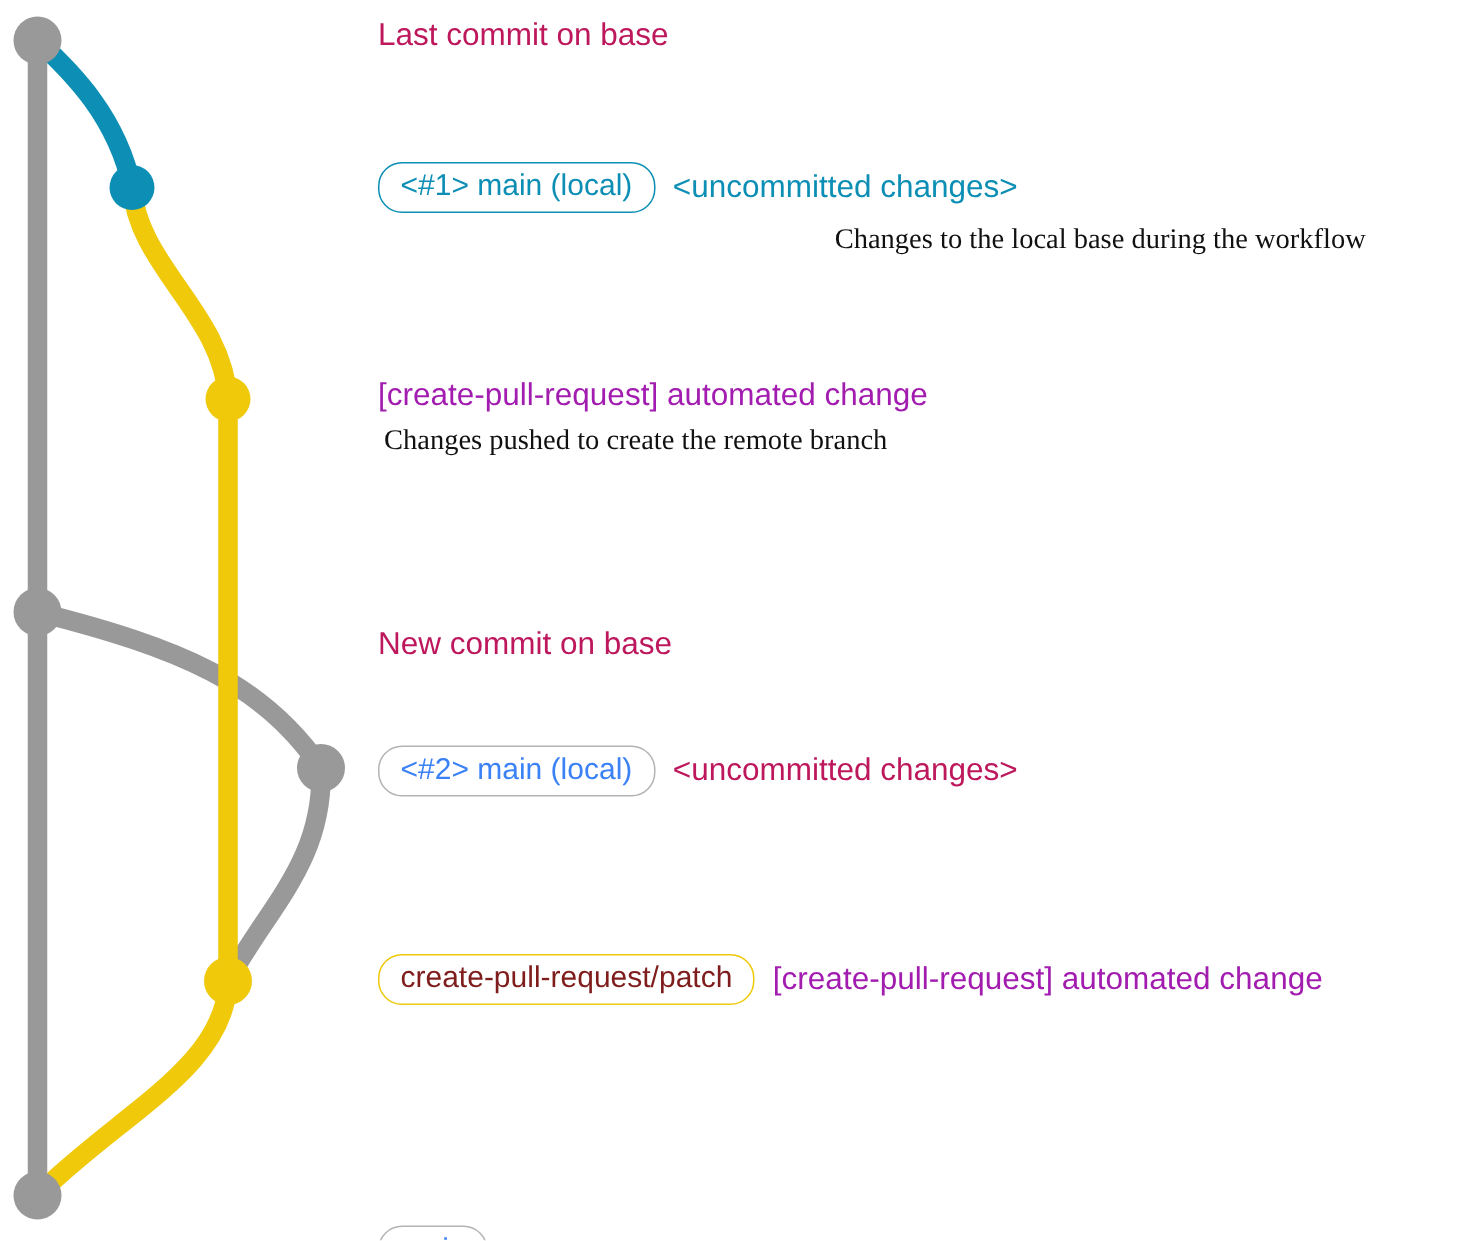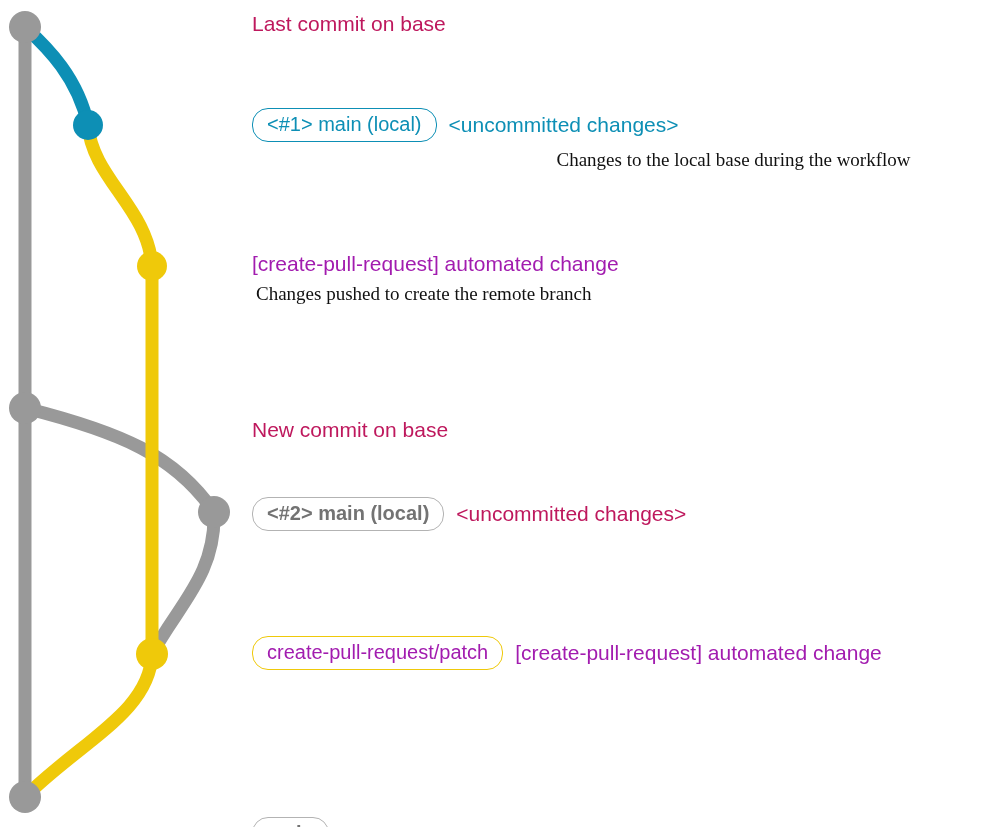--- a/index.html
+++ b/index.html
@@ -44,22 +44,22 @@
     border: 1px solid #6d28d9;
     border-radius: 16px;
     padding: 4px 14px 5px 14px;
     font-size: 20px;
     line-height: 1.15;
     color: #999999;
     background: #ffffff;
     font-family: "Liberation Sans", sans-serif;
   }
   .pill.blue   { border-color: #0d8fb5; color: #0d8fb5; }
-  .pill.yellow { border-color: #efc90a; color: #a21caf; }
-  .pill.gray   { border-color: #b3b3b3; color: #737373; font-weight: bold; }
+  .pill.yellow { border-color: #efc90a; color: #7f1d1d; }
+  .pill.gray   { border-color: #b3b3b3; color: #3b82f6; }
 
   
   .subject {
     font-size: 21px;
     line-height: 1.15;
     font-family: "Liberation Sans", sans-serif;
     white-space: nowrap;
   }
   .subject.blue   { color: #0d8fb5; }
   .subject.yellow { color: #a21caf; }

